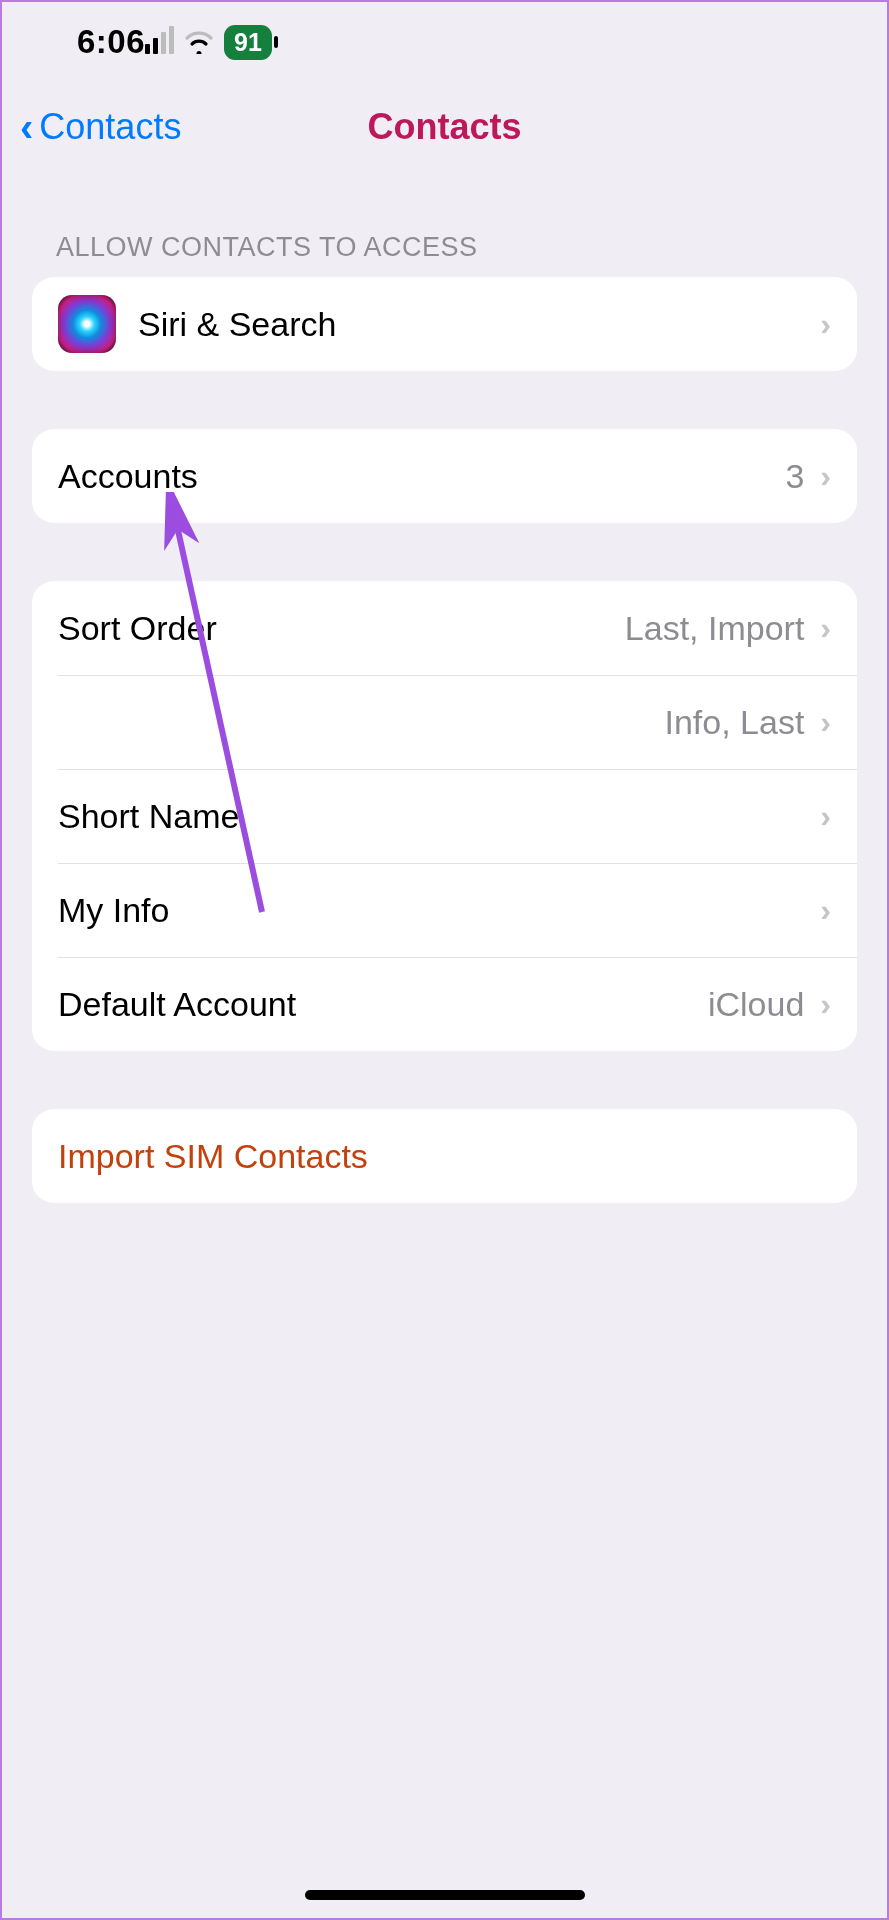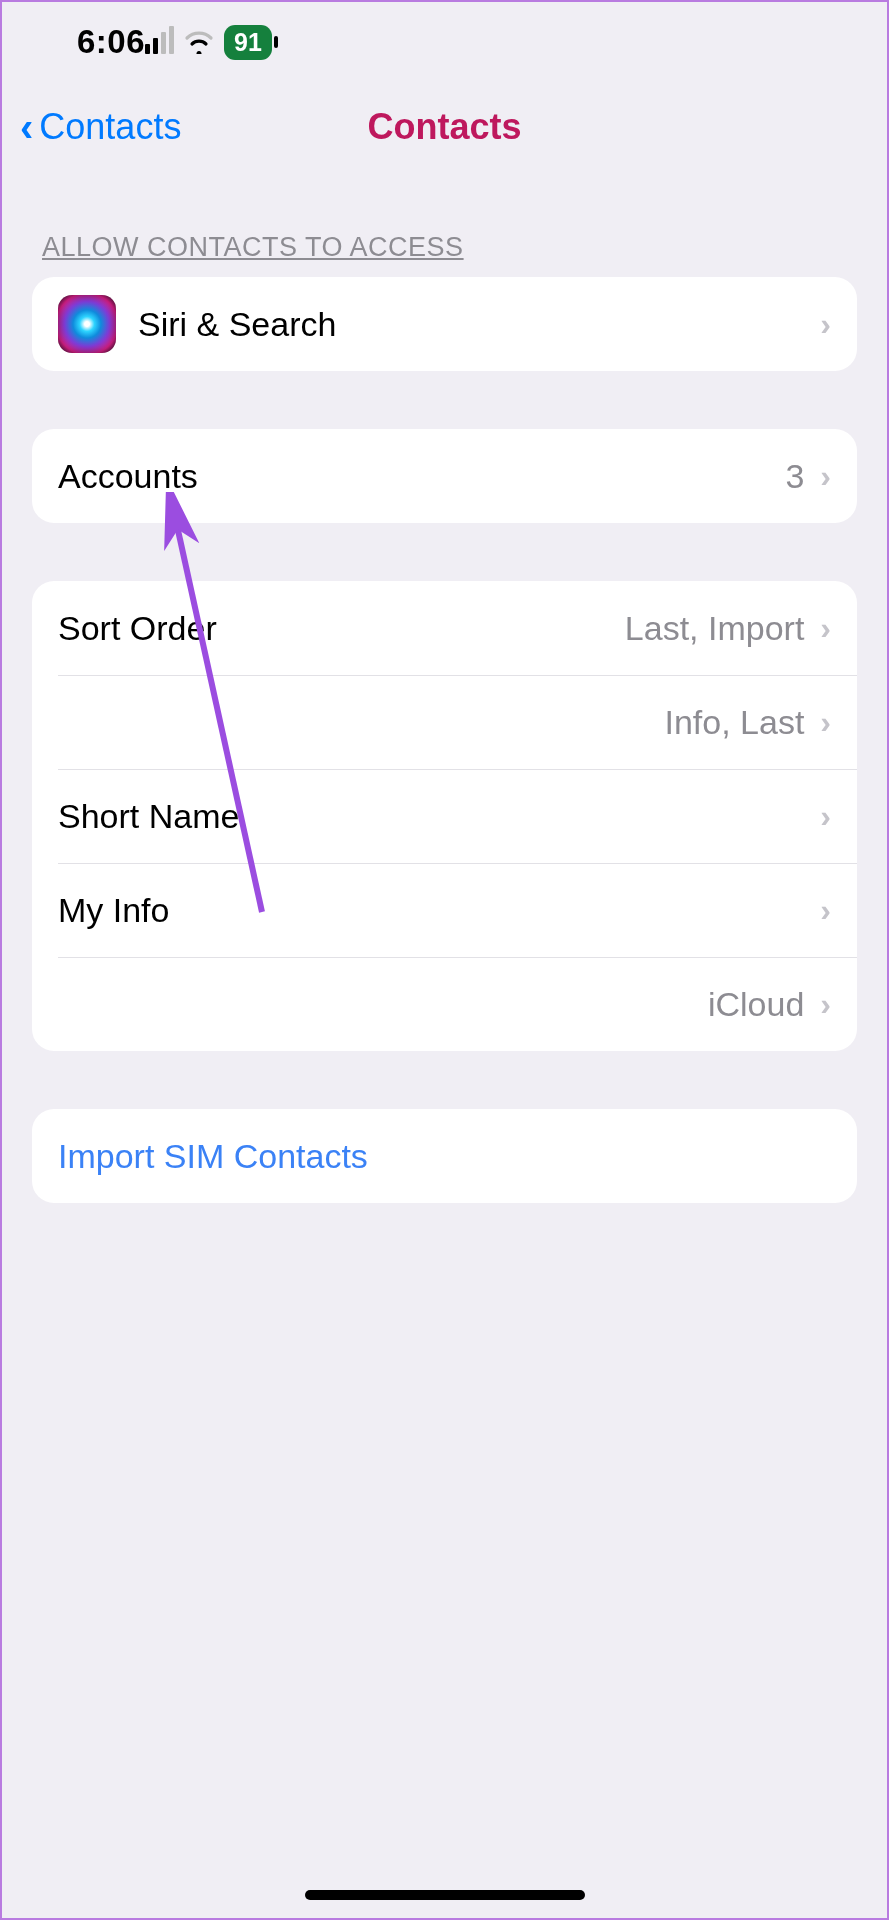--- a/index.html
+++ b/index.html
@@ -80,22 +80,21 @@
     font-weight: 700;
     color: #be185d;
   }
 
   
   .content { padding: 0 30px; }
   .section-header {
     font-size: 27px;
     color: #8d8c92;
     letter-spacing: 0.5px;
-    margin: 60px 0 14px 10px;
-    text-decoration: underline;
+    margin: 60px 0 14px 24px;
   }
   .group {
     background: #fff;
     border-radius: 22px;
     overflow: hidden;
     margin-bottom: 58px;
   }
   .row {
     min-height: 94px;
     display: flex;
@@ -107,21 +106,21 @@
   .row + .row::before {
     content:"";
     position:absolute;
     left:26px; right:0; top:0;
     height:1px;
     background:#e2e1e6;
   }
   .row-label { font-size: 34px; color:#000;text-align:right; }
   .row-value { font-size: 34px; color:#8d8c92; margin-left:auto; margin-right:12px;}
   .chevron { color:#c5c4ca; font-size:32px; font-weight:600; margin-left:4px;}
-  .row-link { color:#3b82f6; font-size:34px;}
+  .row-link { color:#c2410c; font-size:34px;}
   .siri-icon {
     width:58px; height:58px; border-radius:14px;
     margin-right:22px;
     background: radial-gradient(circle at 50% 50%, #fff 0%, #fff 6%, #2dd4ff 18%, #0f8bdc 34%, #803bd6 55%, #d41f84 75%, #1a0f20 100%);
     box-shadow: inset 0 0 8px rgba(0,0,0,0.4);
   }
 
   
   .arrow-svg {
     position:absolute;
@@ -204,20 +203,21 @@
       <div class="row-label">Short Name</div>
       <div class="row-value"></div>
       <div class="chevron">›</div>
     </div>
     <div class="row">
       <div class="row-label">My Info</div>
       <div class="row-value"></div>
       <div class="chevron">›</div>
     </div>
     <div class="row">
+      <div class="row-label">Default Account</div>
       <div class="row-value">iCloud</div>
       <div class="chevron">›</div>
     </div>
   </div>
 
   <div class="group" style="margin-bottom:0;">
     <div class="row">
       <div class="row-link">Import SIM Contacts</div>
     </div>
   </div>

